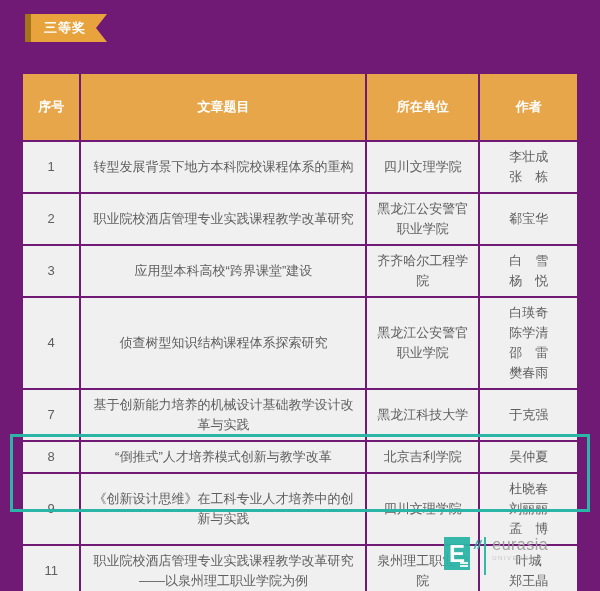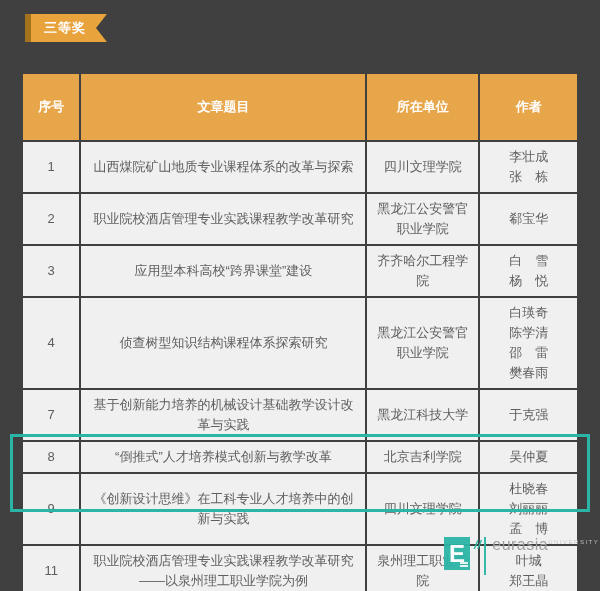--- a/index.html
+++ b/index.html
@@ -12,21 +12,21 @@
     --wm-gray: #9B9B9B;
   }
   * { margin: 0; padding: 0; box-sizing: border-box; }
   html, body { background: #ffffff; }
   body {
     width: 600px; height: 591px;
     font-family: "Liberation Sans", "DejaVu Sans", sans-serif;
     position: relative;
     overflow: hidden;
   }
-  .page { position: relative; width: 600px; height: 591px; background: #404040; }
+  .page { position: relative; width: 600px; height: 591px; background: #701a75; }
 
   
   .badge { position: absolute; left: 25px; top: 14px; display: flex; height: 28px; }
   .badge-bar { width: 6px; height: 28px; background: var(--badge-dark); }
   .badge-ribbon {
     height: 28px; width: 76px;
     background: var(--accent-orange);
     clip-path: polygon(0 0, 100% 0, calc(100% - 11px) 50%, 100% 100%, 0 100%);
     display: flex; align-items: center;
     padding-left: 13px;
@@ -91,21 +91,21 @@
     position: absolute; right: 2px; bottom: 3px;
     width: 8px; height: 2px;
     background: #ffffff; opacity: 0.9;
     box-shadow: 0 -3px 0 #ffffff;
   }
   .wm-slashes {
     color: var(--teal); font-size: 13px; font-weight: bold;
     font-style: italic; margin: 0 3px 0 4px;
   }
   .wm-divider { width: 2px; height: 38px; background: var(--teal); margin-right: 6px; }
-  .wm-text { display: flex; }
+  .wm-text { display: flex; flex-direction: column; }
   .wm-brand { color: var(--wm-gray); font-size: 16px; line-height: 16px; letter-spacing: 0.5px; }
   .wm-sub { color: #C4C4C4; font-size: 6px; letter-spacing: 1.5px; margin-top: 2px; }
 </style>
 </head>
 <body>
 
 <div class="page">
 
   <div class="badge">
     <div class="badge-bar"></div>
@@ -126,21 +126,21 @@
         <tr>
           <th>序号</th>
           <th>文章题目</th>
           <th>所在单位</th>
           <th>作者</th>
         </tr>
       </thead>
       <tbody>
           <tr>
     <td>1</td>
-    <td>山西煤院矿山地质专业课程体系的改革与探索</td>
+    <td>转型发展背景下地方本科院校课程体系的重构</td>
     <td>四川文理学院</td>
     <td>
               <div>李壮成</div>
               <div>张　栋</div>
             </td>
   </tr>
           <tr>
     <td>2</td>
     <td>职业院校酒店管理专业实践课程教学改革研究</td>
     <td>黑龙江公安警官职业学院</td>

